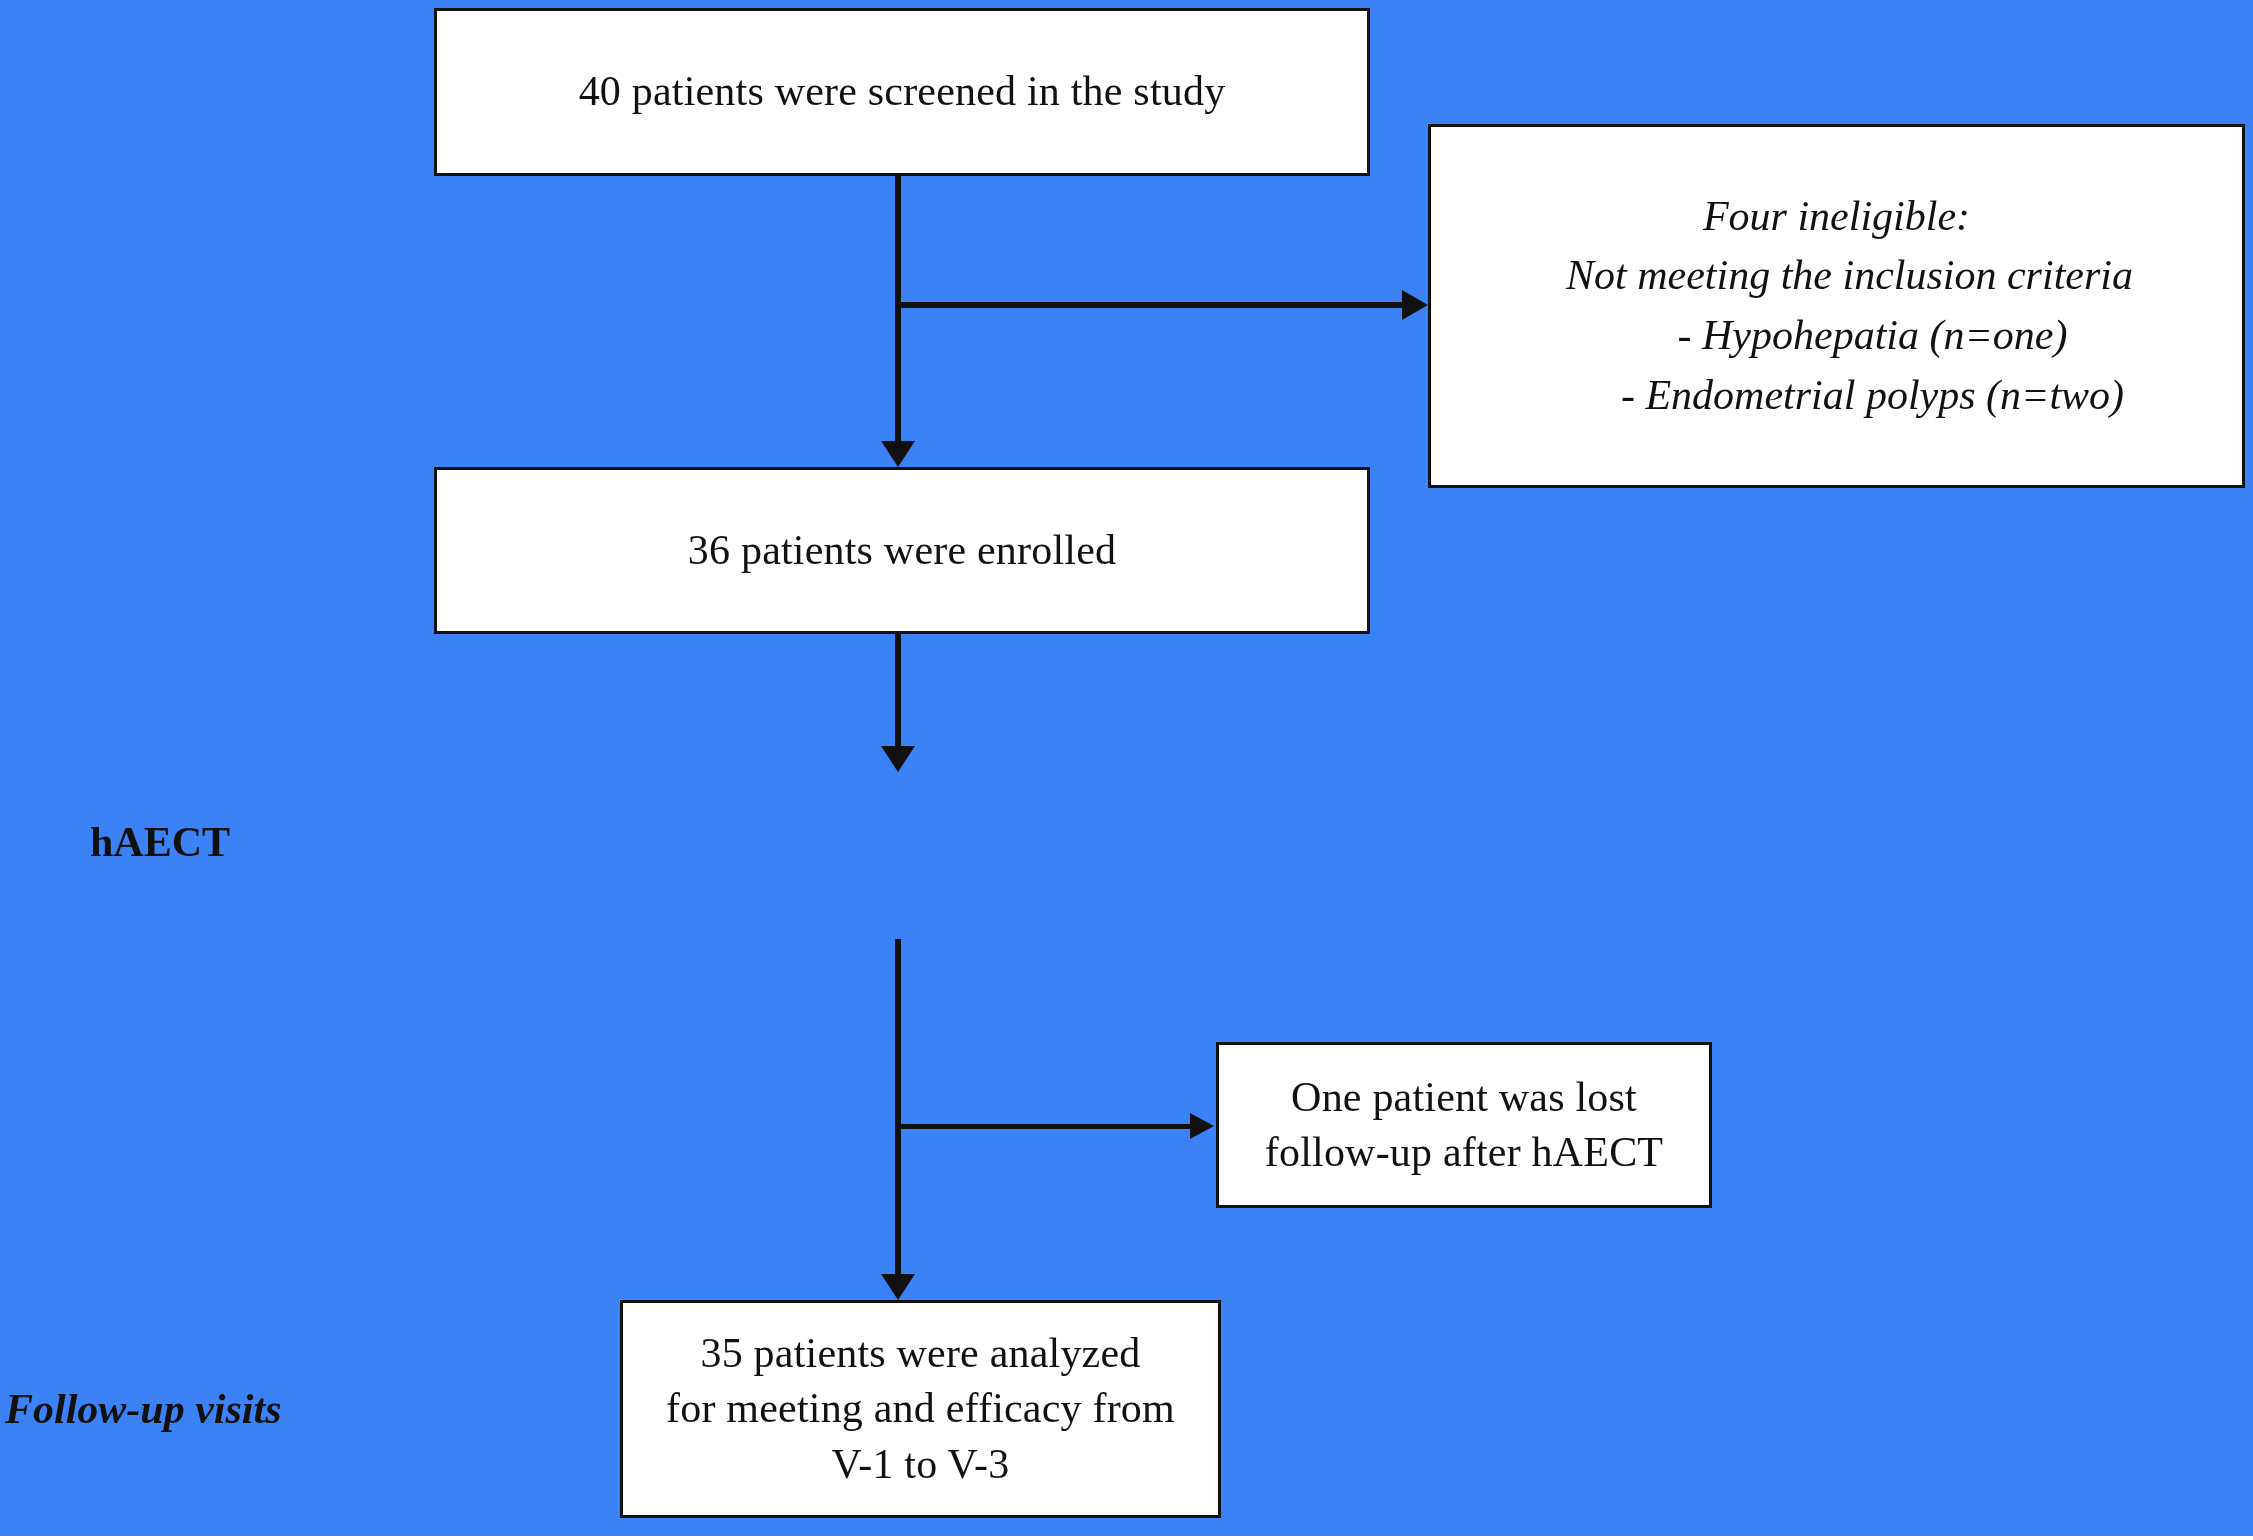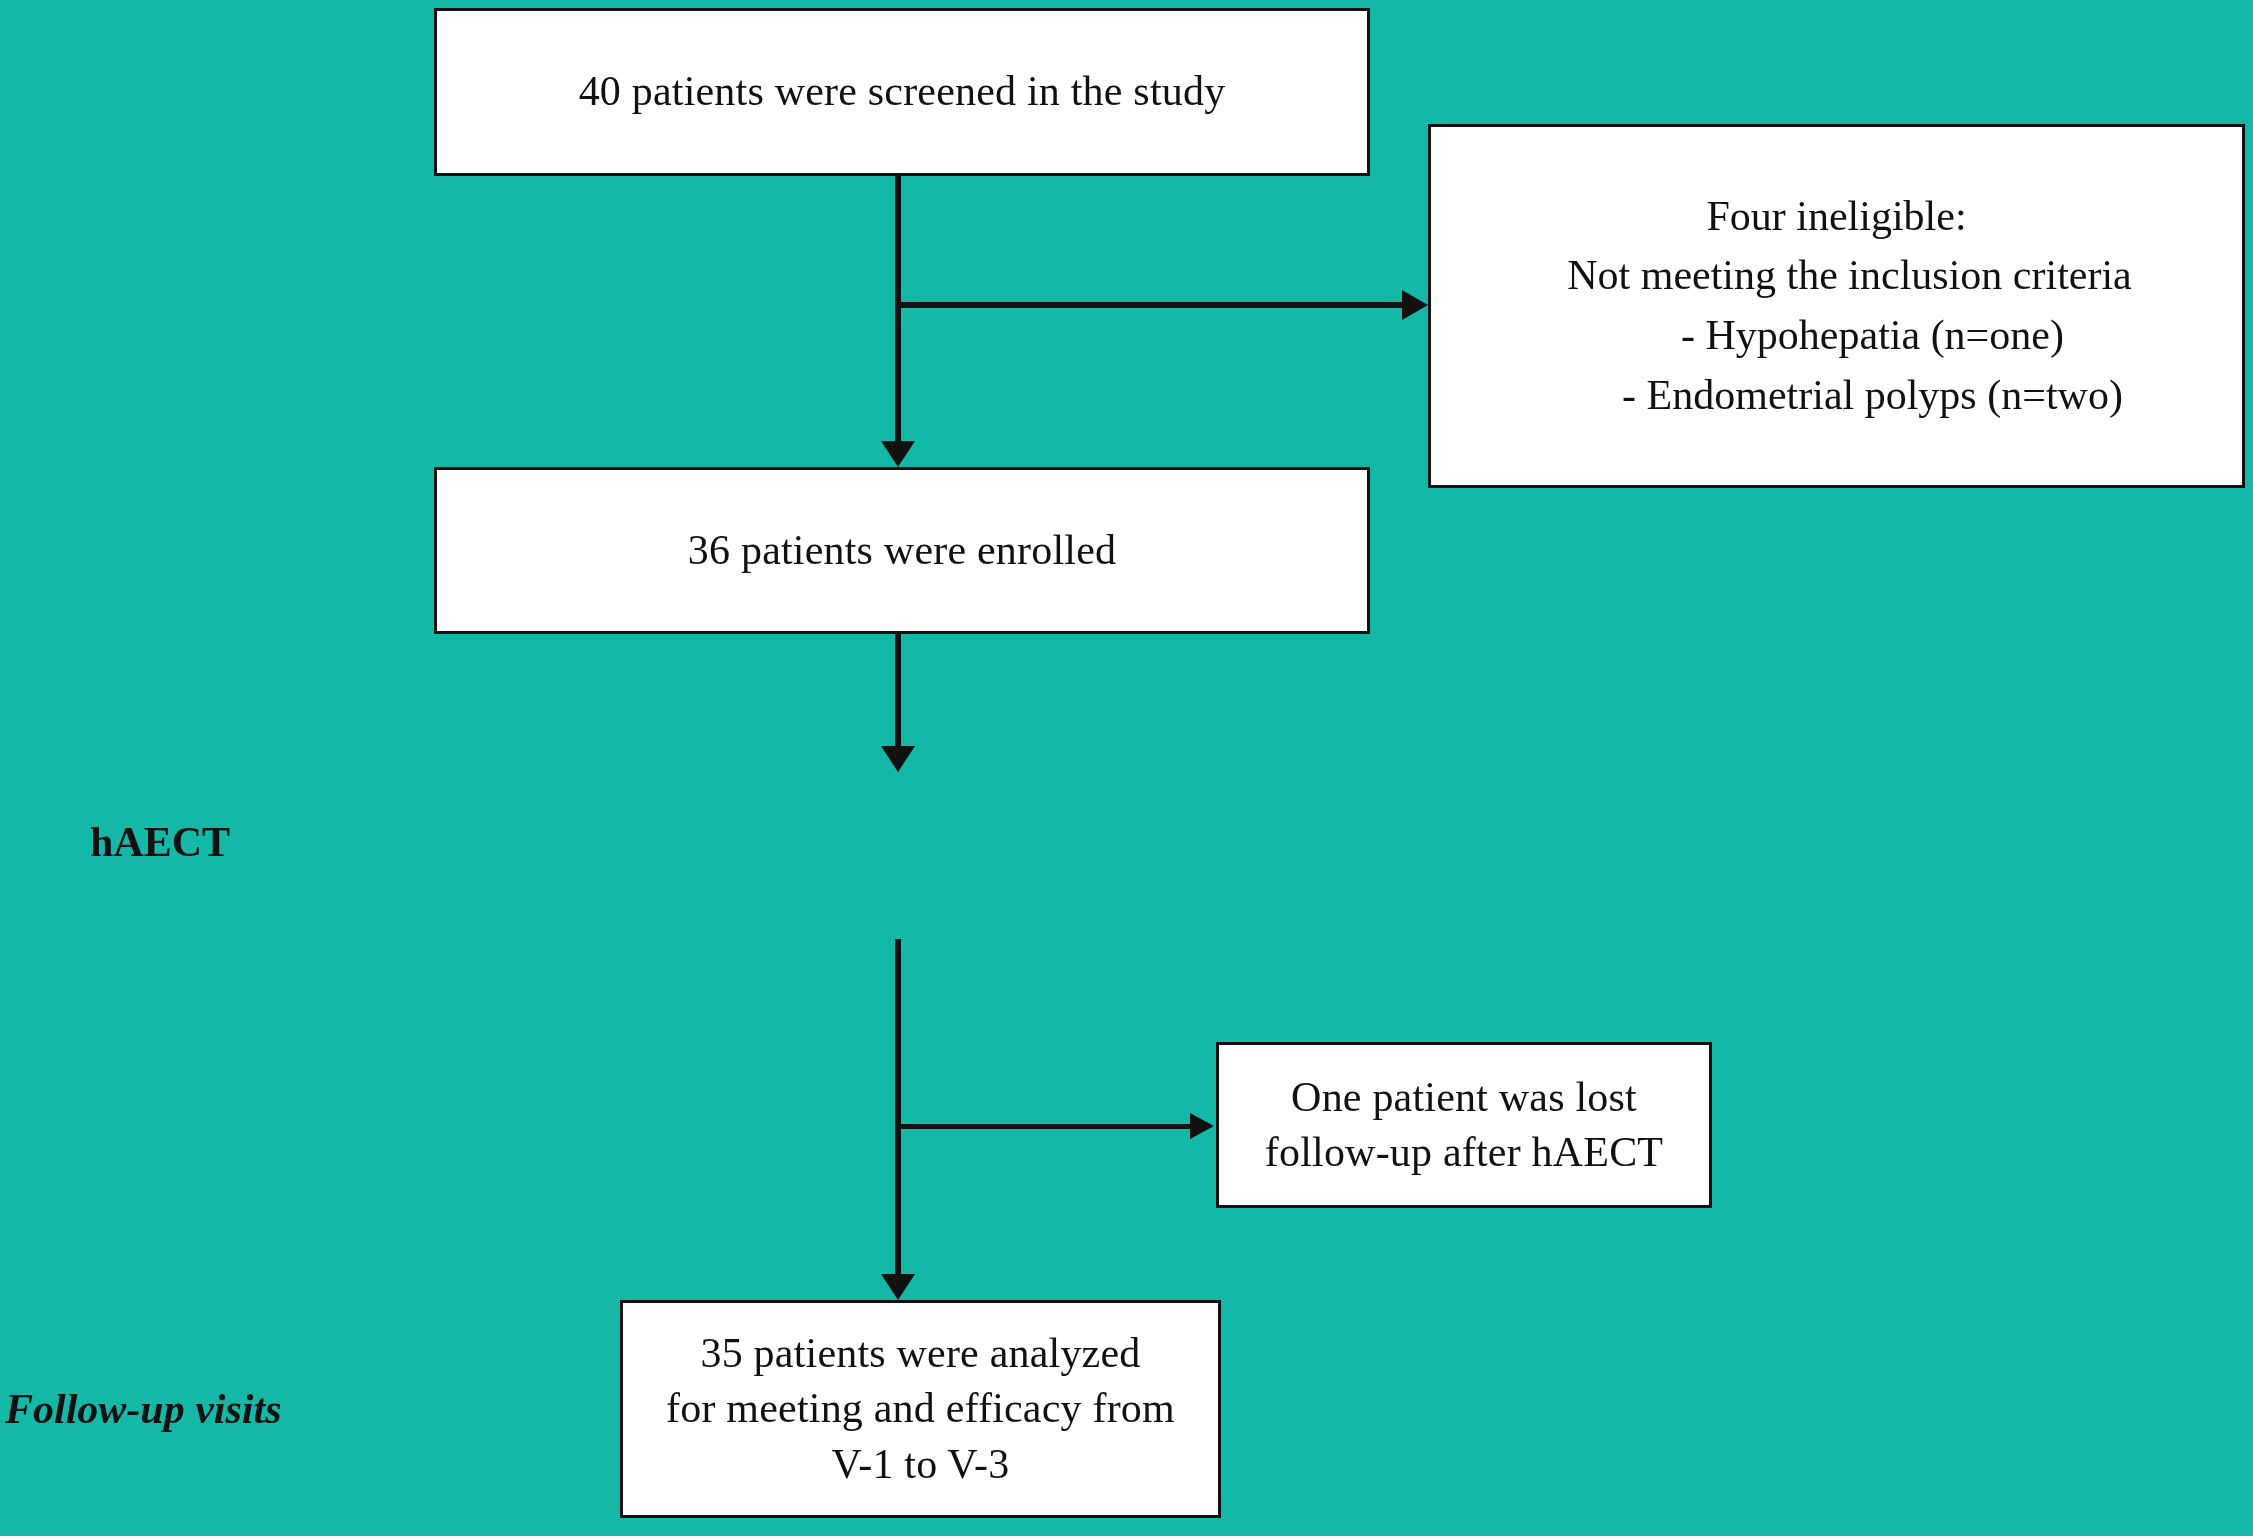--- a/index.html
+++ b/index.html
@@ -4,21 +4,21 @@
 <style>
   html, body {
     margin: 0;
     padding: 0;
     background: #ffffff;
   }
   #canvas {
     position: relative;
     width: 2253px;
     height: 1536px;
-    background: #14b8a6;
+    background: #3b82f6;
     font-family: "Liberation Serif", "DejaVu Serif", serif;
     overflow: hidden;
   }
   .box {
     position: absolute;
     box-sizing: border-box;
     border: 3px solid #111111;
     background: #ffffff;
     display: flex;
     align-items: center;
@@ -102,21 +102,21 @@
   <div class="box box-centered" style="left:434px; top:8px; width:936px; height:168px;">
     <span class="txt-line">40 patients were screened in the study</span>
   </div>
 
   <div class="vline" style="left:895px; top:176px; width:6px; height:265px;"></div>
   <div class="arrow-down" style="left:881px; top:441px;"></div>
 
   <div class="hline" style="left:898px; top:302px; width:506px; height:6px;"></div>
   <div class="arrow-right" style="left:1402px; top:290px;"></div>
 
-  <div class="box box-left box-stack" style="left:1428px; top:124px; width:817px; height:364px;">
+  <div class="box box-left box-stack" style="left:1428px; top:124px; width:817px; height:364px;font-style:italic;">
     <span class="txt-line">Four  ineligible:</span>
     <span class="txt-line indent-1">Not meeting the inclusion criteria</span>
     <span class="txt-line indent-2">- Hypohepatia (n=one)</span>
     <span class="txt-line indent-2">- Endometrial polyps (n=two)</span>
   </div>
 
   <div class="box box-centered" style="left:434px; top:467px; width:936px; height:167px;">
     <span class="txt-line">36 patients were enrolled</span>
   </div>
 

